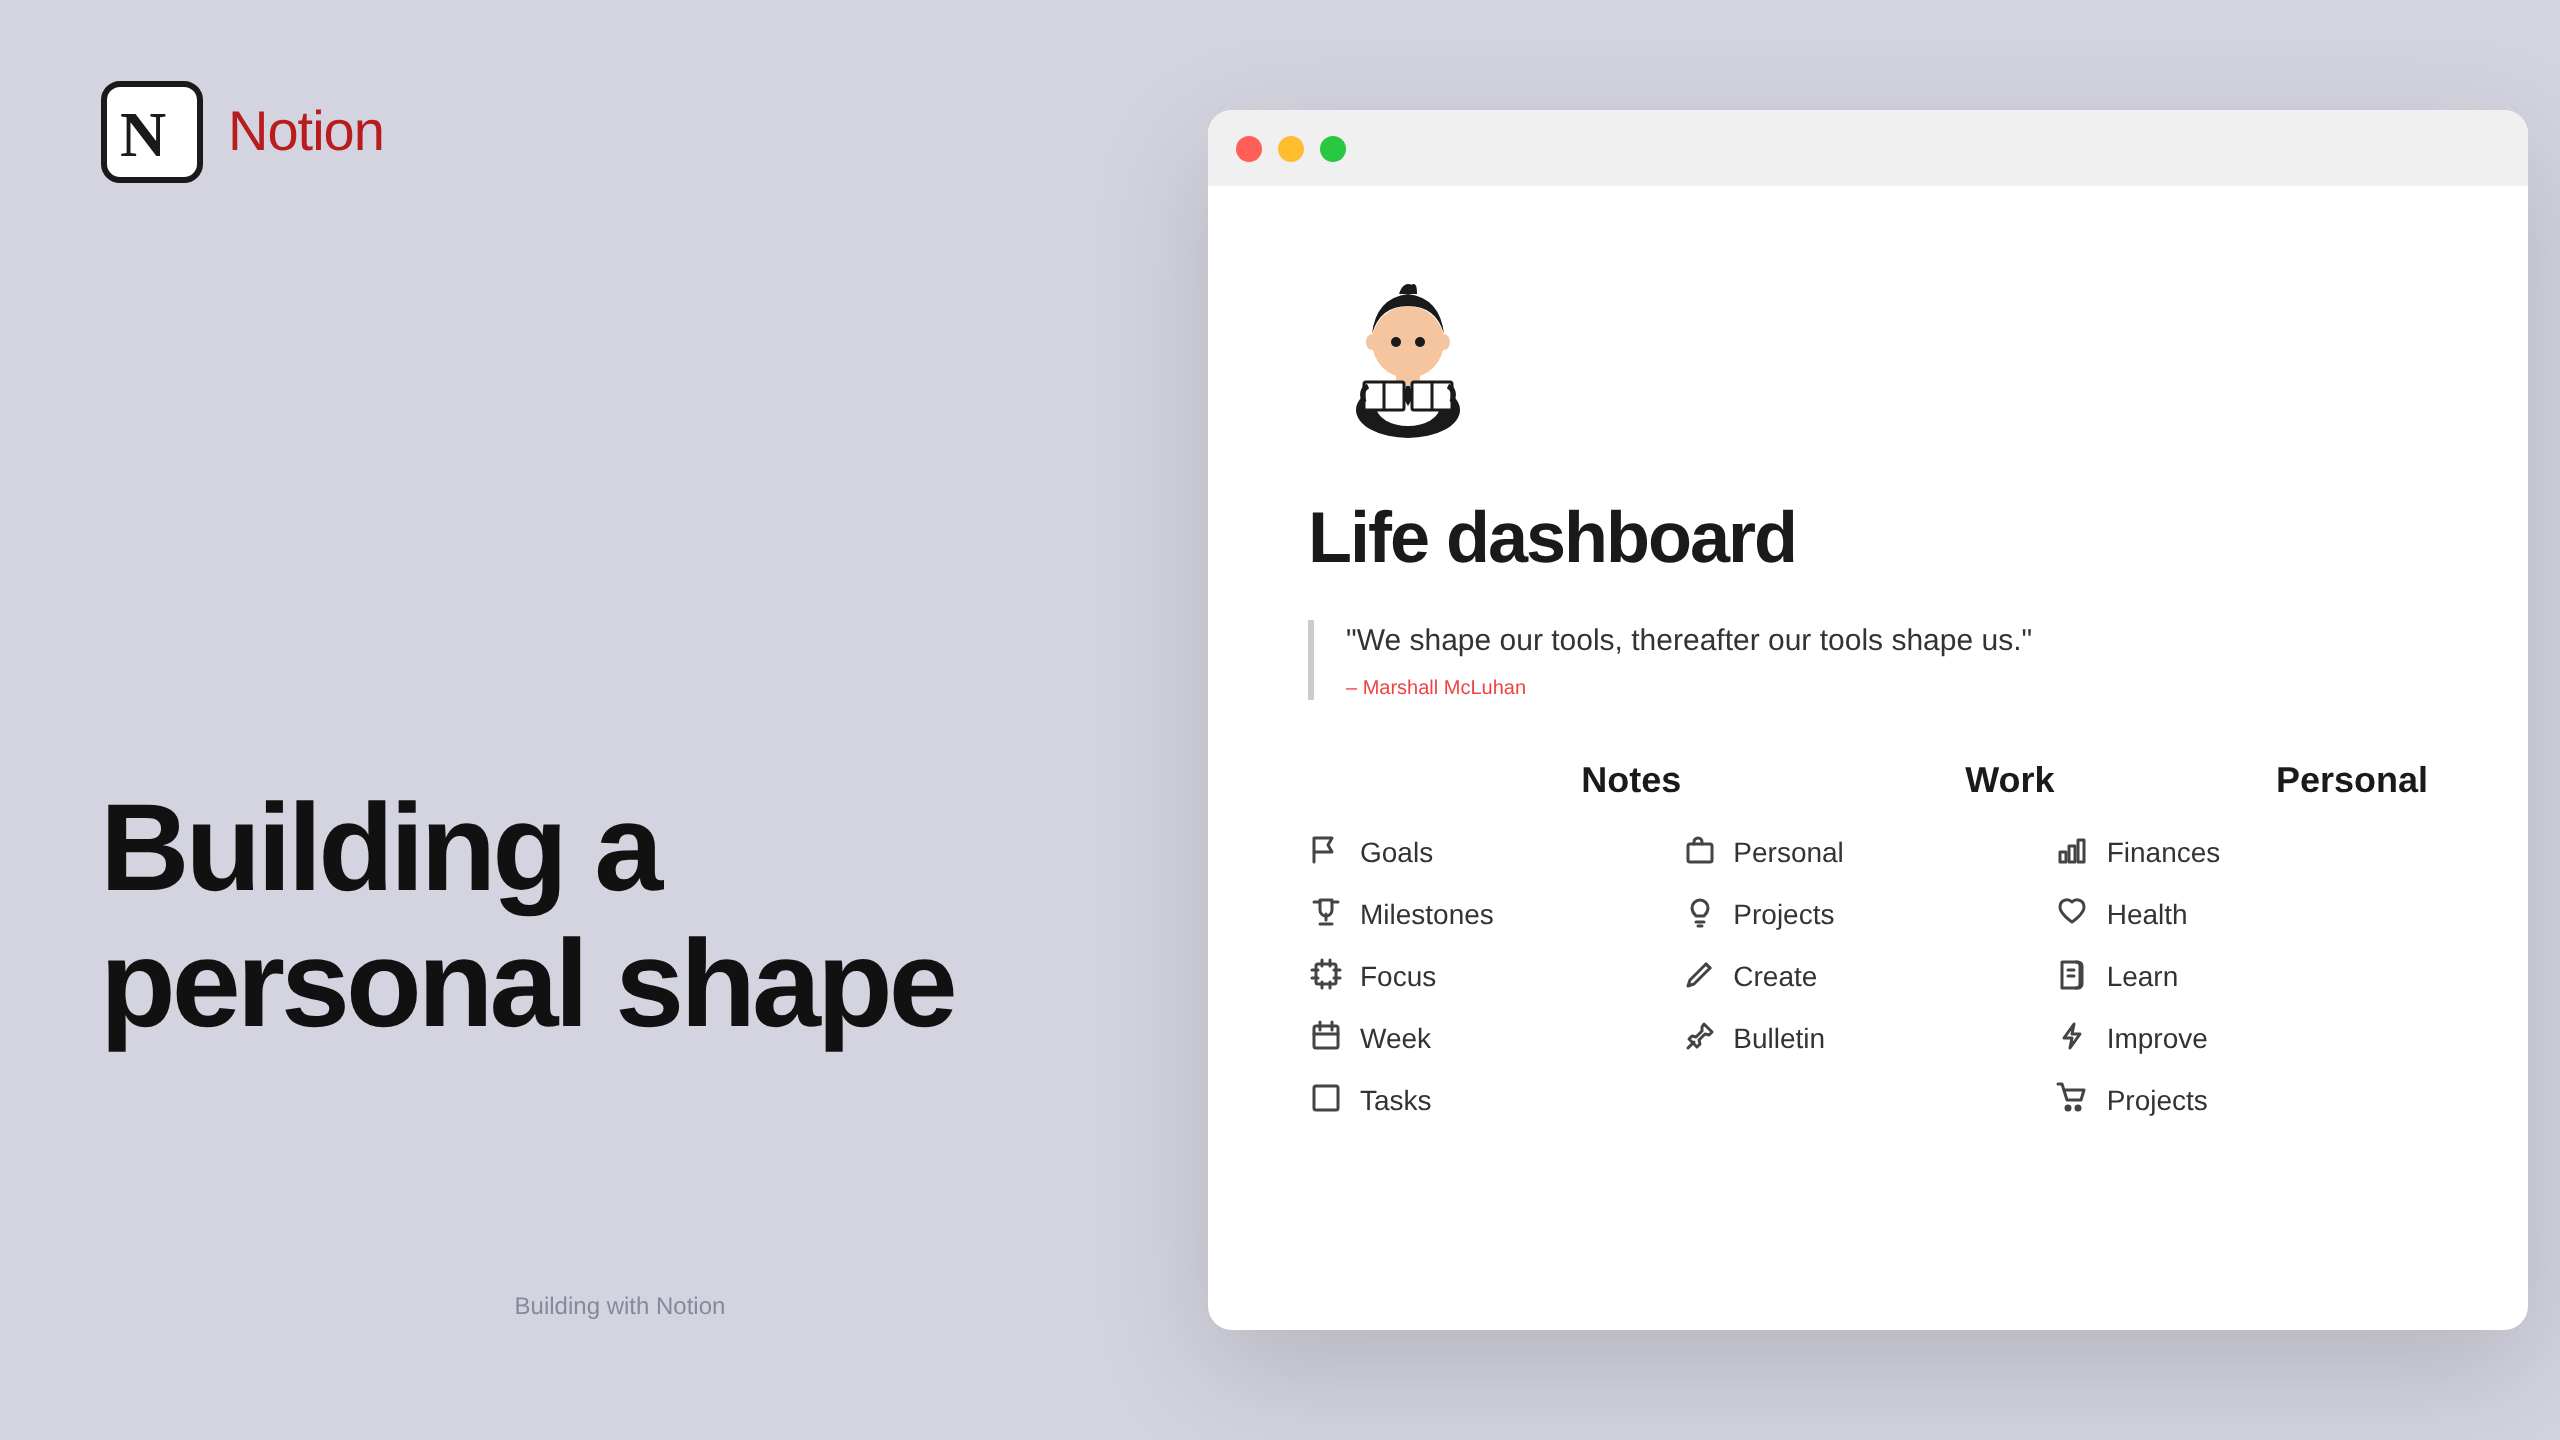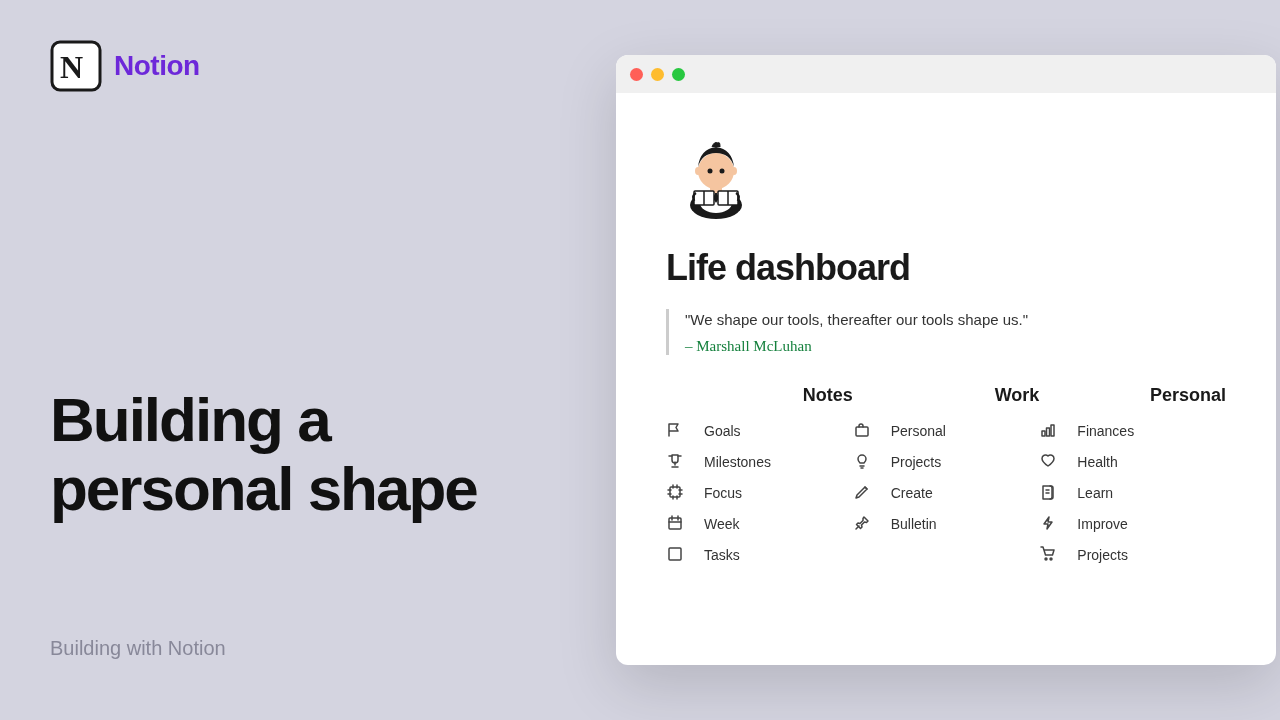--- a/index.html
+++ b/index.html
@@ -32,46 +32,47 @@
       margin-bottom: auto;
     }
 
     .notion-icon {
       width: 52px;
       height: 52px;
     }
 
     .logo-text {
       font-size: 28px;
-      font-weight: 700;
-      color: #6d28d9;
+      font-weight: 400;
+      color: #b91c1c;
       letter-spacing: -0.5px;
     }
 
     .main-heading {
       font-size: 62px;
       font-weight: 800;
       color: #111111;
       line-height: 1.1;
       letter-spacing: -2px;
       margin-bottom: auto;
       margin-top: 180px;
     }
 
     .sub-heading {
-      font-size: 20px;
+      font-size: 12px;
       font-weight: 400;
       color: #888899;
       margin-bottom: 20px;
+      text-align: center;
     }
 
     
     .browser-window {
       position: absolute;
-      right: 4px;
+      right: 16px;
       top: 55px;
       width: 660px;
       height: 610px;
       background: #ffffff;
       border-radius: 12px 12px 12px 12px;
       box-shadow: 0 20px 60px rgba(0,0,0,0.15);
       overflow: hidden;
     }
 
     .browser-titlebar {
@@ -126,23 +127,22 @@
     }
 
     .quote-text {
       font-size: 15px;
       color: #333333;
       margin-bottom: 6px;
       line-height: 1.5;
     }
 
     .quote-author {
-      font-size: 15px;
-      color: #15803d;
-      font-family: Liberation Serif, serif;
+      font-size: 10px;
+      color: #ef4444;
     }
 
     
     .columns-grid {
       display: grid;
       grid-template-columns: 1fr 1fr 1fr;
       gap: 0;
     }
 
     .column-header {
@@ -156,21 +156,21 @@
     .column-items {
       list-style: none;
       display: flex;
       flex-direction: column;
       gap: 4px;
     }
 
     .column-item {
       display: flex;
       align-items: center;
-      gap: 20px;
+      gap: 8px;
       font-size: 14px;
       color: #333333;
       padding: 4px 0;
       cursor: pointer;
     }
 
     .item-icon {
       font-size: 14px;
       width: 18px;
       text-align: center;

